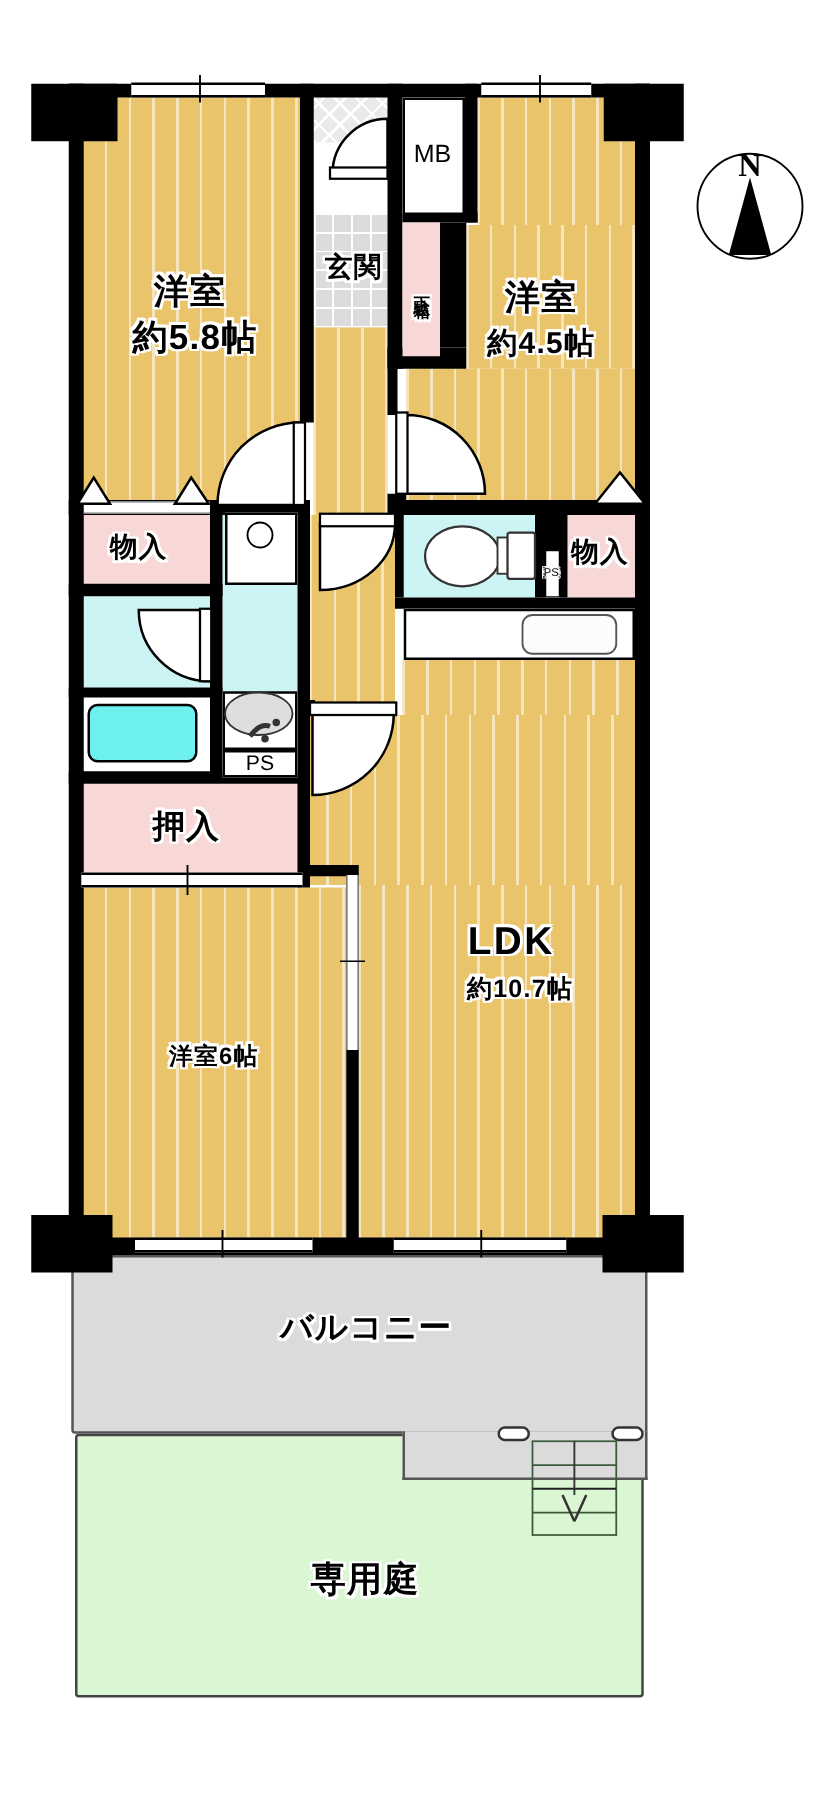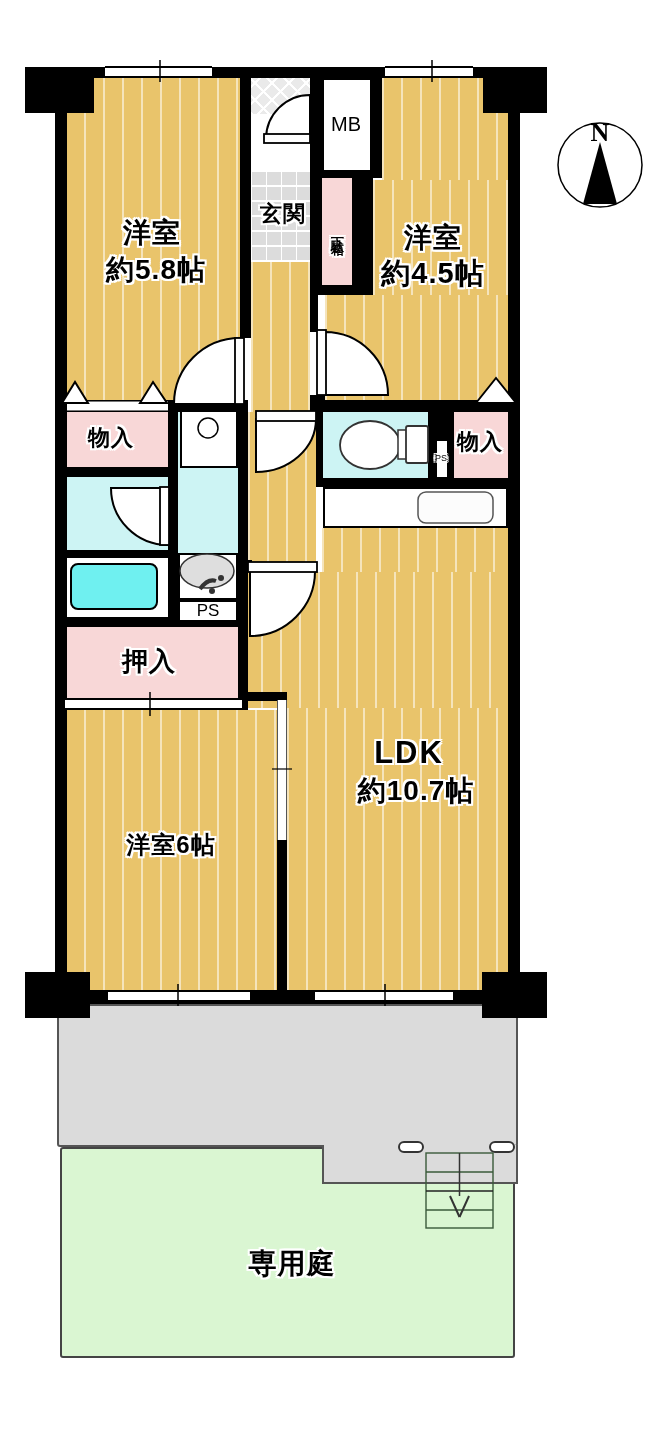--- a/index.html
+++ b/index.html
@@ -159,27 +159,28 @@
     <g>
       <circle cx="600" cy="165" r="42" fill="none" stroke="#000" stroke-width="1.5"></circle>
       <path d="M600,142 L583,204 L617,204 Z" fill="#000"></path>
       <text x="600" y="141" text-anchor="middle" font-family="'Liberation Serif','DejaVu Serif',serif" font-size="26" font-weight="bold" fill="#000">N</text>
     </g>
   </svg>
 
   <div class="lbl" style="left:152px;top:233px;font-size:28px;">洋室</div>
   <div class="lbl" style="left:156px;top:270px;font-size:28px;">約5.8帖</div>
   <div class="lbl" style="left:433px;top:238px;font-size:28px;">洋室</div>
-  <div class="lbl" style="left:433px;top:274px;font-size:29px;">約4.5帖</div>
+  <div class="lbl" style="left:433px;top:274px;font-size:24px;">約4.5帖</div>
   <div class="lbl" style="left:283px;top:214px;font-size:22px;">玄関</div>
   <div class="lbl" style="left:337px;top:231px;font-size:13px;writing-mode:vertical-rl;letter-spacing:3px;">下駄箱</div>
   <div class="lbl" style="left:346px;top:124px;font-size:20px;font-weight:400;letter-spacing:0;">MB</div>
   <div class="lbl" style="left:111px;top:438px;font-size:22px;">物入</div>
   <div class="lbl" style="left:480px;top:442px;font-size:22px;">物入</div>
   <div class="lbl" style="left:441px;top:458px;font-size:9px;font-weight:400;letter-spacing:0;">PS</div>
   <div class="lbl" style="left:208px;top:611px;font-size:17px;font-weight:400;letter-spacing:0;">PS</div>
   <div class="lbl" style="left:149px;top:661px;font-size:26px;">押入</div>
-  <div class="lbl" style="left:171px;top:845px;font-size:24px;">洋室6帖</div>
+  <div class="lbl" style="left:171px;top:845px;font-size:19px;">洋室6帖</div>
   <div class="lbl" style="left:409px;top:753px;font-size:31px;letter-spacing:2px;">LDK</div>
-  <div class="lbl" style="left:406px;top:791px;font-size:28px;padding-left:20px;">約10.7帖</div>
+  <div class="lbl" style="left:406px;top:791px;font-size:20px;padding-left:20px;">約10.7帖</div>
+  <div class="lbl" style="left:293px;top:1062px;font-size:26px;">バルコニー</div>
   <div class="lbl" style="left:292px;top:1264px;font-size:28px;">専用庭</div>
 
 </div>
 
 </body></html>

